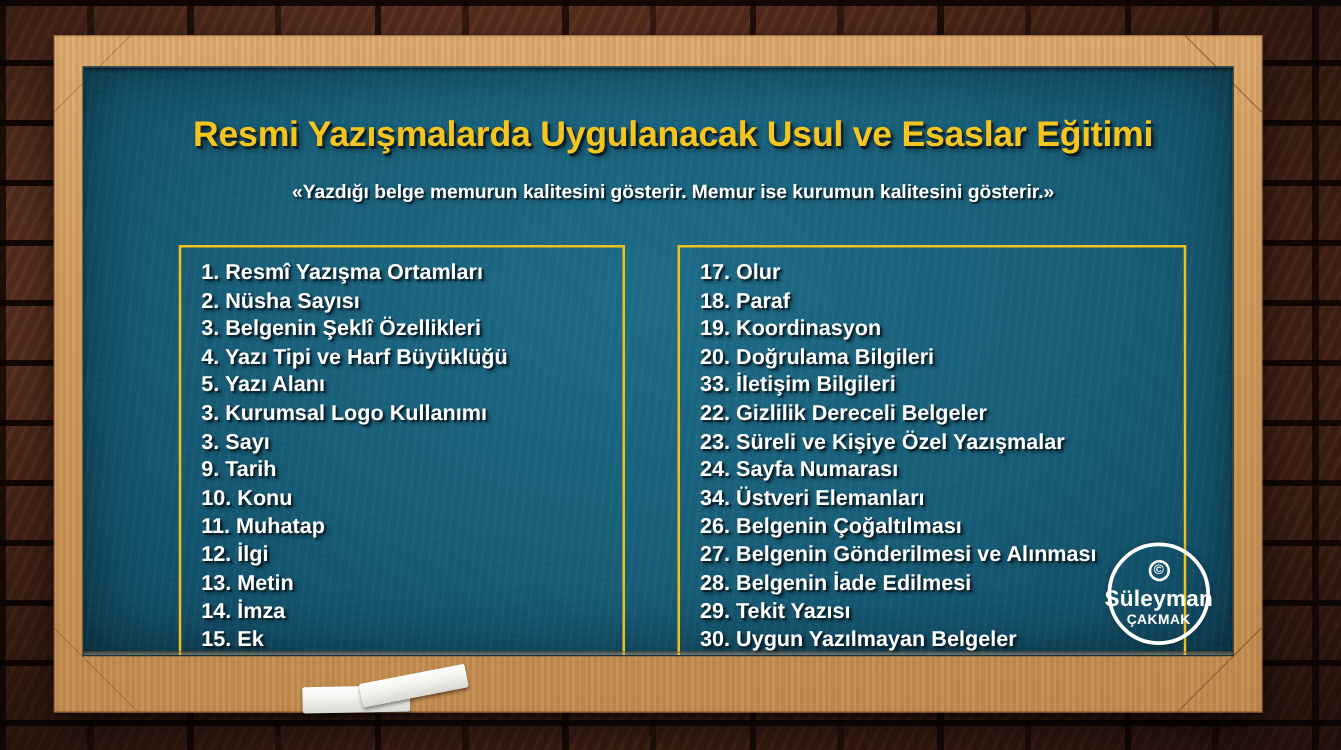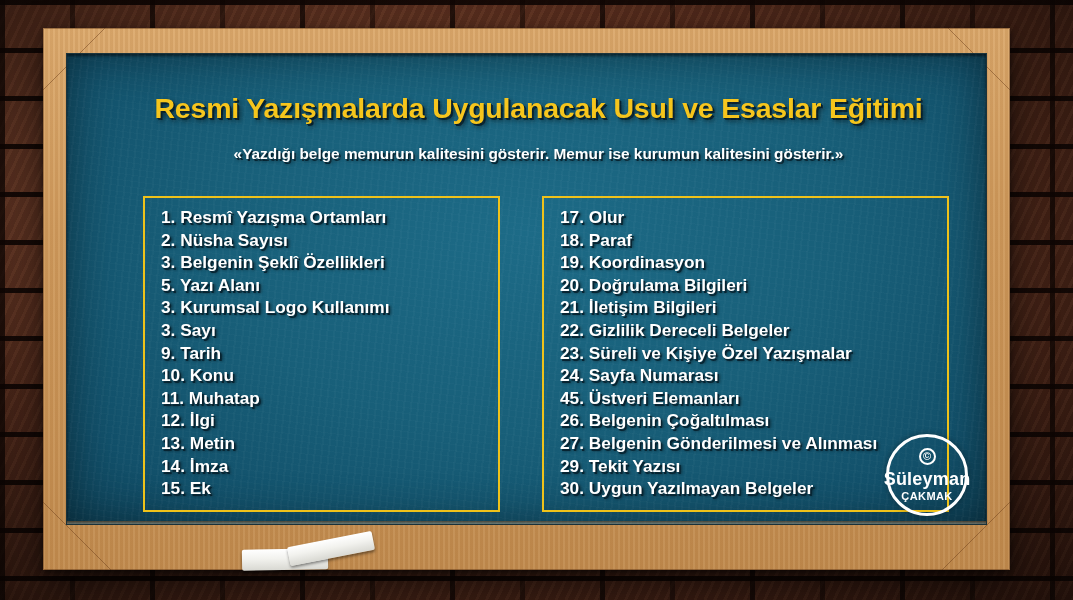--- a/index.html
+++ b/index.html
@@ -218,46 +218,48 @@
 
     <div id="subtitle">«Yazdığı belge memurun kalitesini gösterir. Memur ise kurumun kalitesini gösterir.»</div>
 
     <div id="columns">
 
       <div class="col left">
         <ul class="list" id="list-left">
             <li>1. Resmî Yazışma Ortamları</li>
             <li>2. Nüsha Sayısı</li>
             <li>3. Belgenin Şeklî Özellikleri</li>
+            <li>4. Yazı Tipi ve Harf Büyüklüğü</li>
             <li>5. Yazı Alanı</li>
             <li>3. Kurumsal Logo Kullanımı</li>
             <li>3. Sayı</li>
             <li>9. Tarih</li>
             <li>10. Konu</li>
             <li>11. Muhatap</li>
             <li>12. İlgi</li>
             <li>13. Metin</li>
             <li>14. İmza</li>
             <li>15. Ek</li>
           </ul>
       </div>
 
       <div class="col right">
         <ul class="list" id="list-right">
             <li>17. Olur</li>
             <li>18. Paraf</li>
             <li>19. Koordinasyon</li>
             <li>20. Doğrulama Bilgileri</li>
-            <li>21. İletişim Bilgileri</li>
+            <li>33. İletişim Bilgileri</li>
             <li>22. Gizlilik Dereceli Belgeler</li>
             <li>23. Süreli ve Kişiye Özel Yazışmalar</li>
             <li>24. Sayfa Numarası</li>
-            <li>45. Üstveri Elemanları</li>
+            <li>34. Üstveri Elemanları</li>
             <li>26. Belgenin Çoğaltılması</li>
             <li>27. Belgenin Gönderilmesi ve Alınması</li>
+            <li>28. Belgenin İade Edilmesi</li>
             <li>29. Tekit Yazısı</li>
             <li>30. Uygun Yazılmayan Belgeler</li>
           </ul>
       </div>
 
     </div>
 
     <div id="watermark">
       <div id="wm-c">©</div>
       <div id="wm-first">Süleyman</div>

